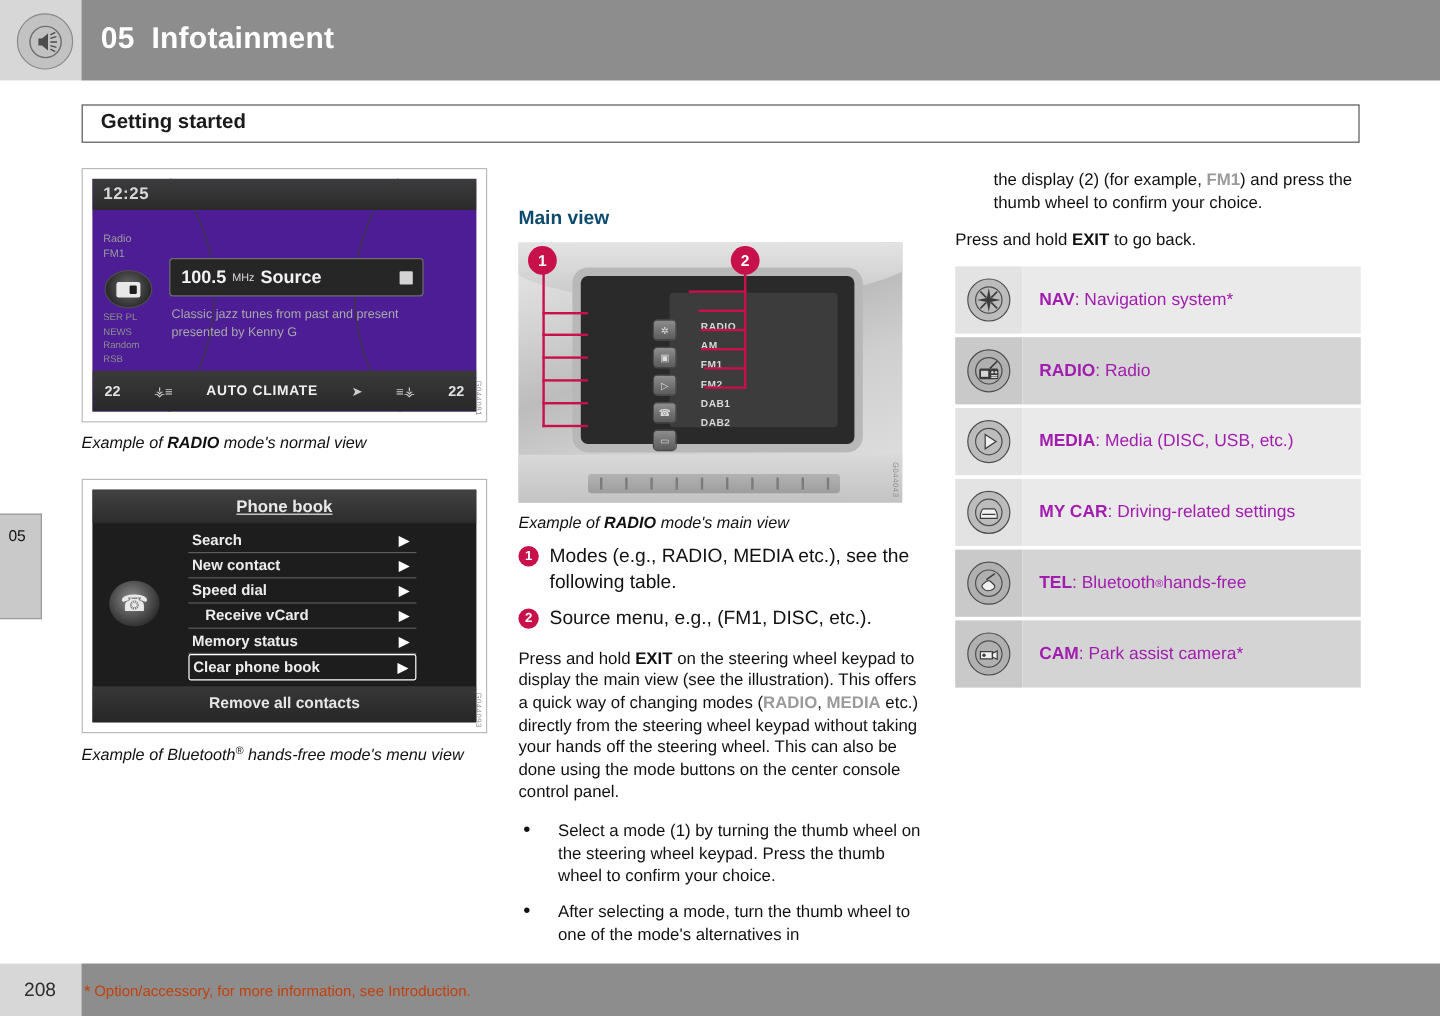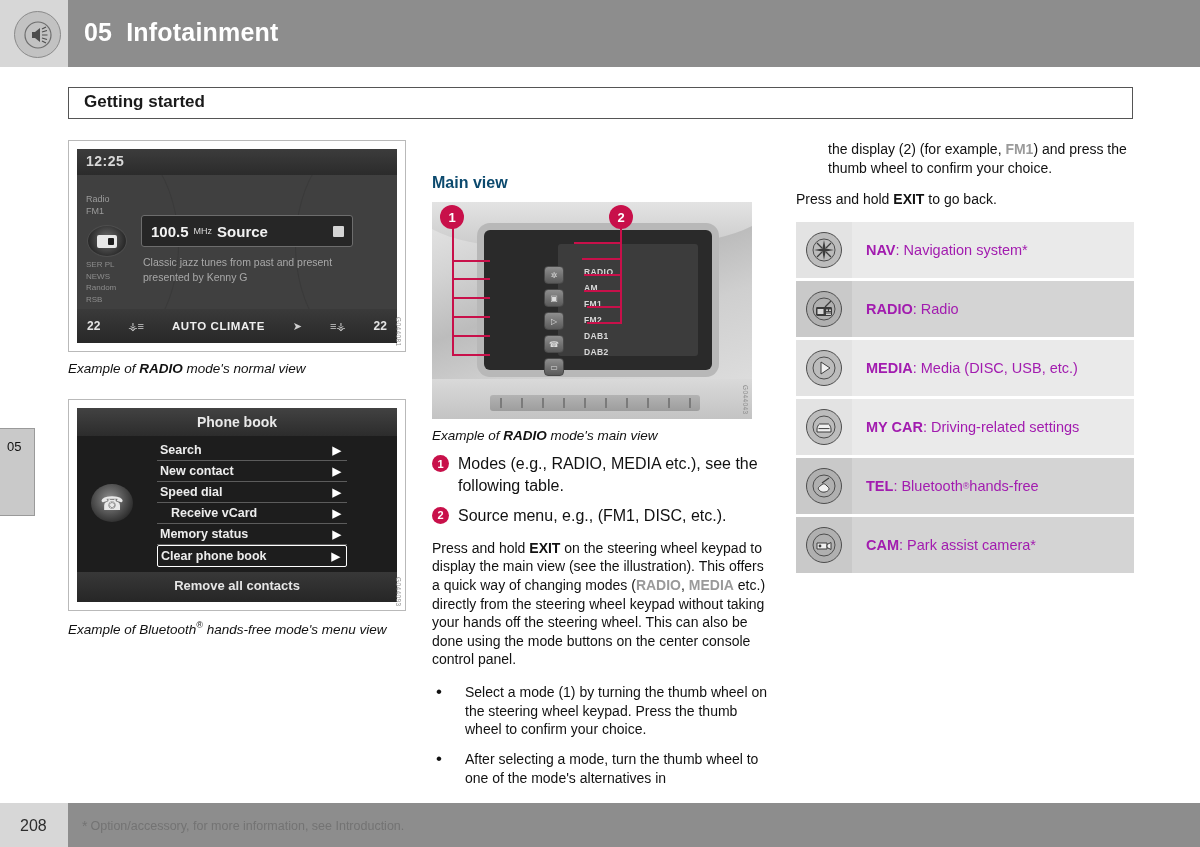--- a/index.html
+++ b/index.html
@@ -26,38 +26,38 @@
   .section-title{position:absolute;left:84px;top:92px;font-size:17px;font-weight:bold;color:#1a1a1a;}
 
   
   .side-tab{position:absolute;left:0px;top:428px;width:34px;height:86px;background:#c9c9c9;border:1px solid #9a9a9a;border-left:none;}
   .side-tab span{position:absolute;left:7px;top:10px;font-size:13px;color:#111;}
 
   
   .footer{position:absolute;left:0;top:803px;width:1200px;height:44px;background:#d7d7d7;}
   .footer-band{position:absolute;left:68px;top:803px;width:1132px;height:44px;background:#8d8d8d;}
   .footer-page{position:absolute;left:20px;top:817px;font-size:16px;color:#2d2d2d;font-weight:normal;}
-  .footer-note{position:absolute;left:82px;top:818px;font-size:12.5px;color:#737373;}
+  .footer-note{position:absolute;left:70px;top:818px;font-size:12.5px;color:#c2410c;}
   .footer-note .ast{font-size:14px;vertical-align:-1px;margin-right:3px;}
 
   
   .col{position:absolute;}
   .col1{left:68px;top:140px;width:338px;}
   .col2{left:432px;top:140px;width:338px;}
   .col3{left:796px;top:140px;width:338px;}
 
   
   .figframe{border:1px solid #b9b9b9;background:#fff;padding:8px;position:relative;box-sizing:border-box;}
   .figcap{font-size:13.5px;font-style:italic;color:#111;margin-top:9px;line-height:1.22;}
   .figcap b{font-style:italic;font-weight:bold;}
   .figid{position:absolute;right:3px;bottom:4px;font-size:6.5px;color:#8c8c8c;
      writing-mode:vertical-rl;letter-spacing:.4px;}
 
   
-  .rdisp{width:320px;height:194px;background:#404040;position:relative;overflow:hidden;}
+  .rdisp{width:320px;height:194px;background:#4c1d95;position:relative;overflow:hidden;}
   .rdisp .topbar{position:absolute;left:0;top:0;width:100%;height:26px;
      background:linear-gradient(180deg,#3c3c3c,#2b2b2b);}
   .rdisp .clock{position:absolute;left:9px;top:4px;font-size:14px;color:#d8d8d8;font-weight:bold;letter-spacing:.5px;}
   .rdisp .leftlab{position:absolute;left:9px;top:44px;font-size:9px;color:#9b9b9b;line-height:1.35;}
   .rdisp .leftlab2{position:absolute;left:9px;top:110px;font-size:8px;color:#8d8d8d;line-height:1.45;}
   .rdisp .modeicon{position:absolute;left:10px;top:76px;width:38px;height:30px;border-radius:50%;
      background:radial-gradient(circle at 50% 45%,#6d6d6d,#2a2a2a 72%);display:flex;align-items:center;justify-content:center;}
   .rdisp .modeicon .cam{width:20px;height:13px;background:#e8e8e8;border-radius:2px;position:relative;}
   .rdisp .modeicon .cam:after{content:"";position:absolute;right:3px;top:3px;width:6px;height:7px;background:#1d1d1d;border-radius:1px;}
   .rdisp .arc{position:absolute;border:1px solid #3a3a3a;border-radius:50%;}
@@ -71,21 +71,21 @@
   .rdisp .station .badge{position:absolute;right:8px;width:11px;height:11px;background:#d4d4d4;border-radius:1px;}
   .rdisp .rtext{position:absolute;left:66px;top:106px;width:215px;font-size:10.5px;color:#a8a8a8;line-height:1.45;}
   .rdisp .climate{position:absolute;left:0;bottom:0;width:100%;height:28px;
      background:linear-gradient(180deg,#3a3a3a,#282828);display:flex;align-items:center;justify-content:space-between;padding:17px 10px;box-sizing:border-box;}
   .rdisp .climate .t{font-size:12px;color:#e4e4e4;font-weight:bold;}
   .rdisp .climate .ac{font-size:11.5px;color:#efefef;font-weight:bold;letter-spacing:.6px;}
   .rdisp .climate .g{font-size:11px;color:#cfcfcf;}
 
   
   .pdisp{width:320px;height:194px;background:#1d1d1d;position:relative;overflow:hidden;}
-  .pdisp .ptitle{position:absolute;left:0;top:6px;width:100%;text-align:center;font-size:14px;color:#e9e9e9;font-weight:bold;}
+  .pdisp .ptitle{position:absolute;left:0;top:6px;width:100%;text-align:center;font-size:14px;color:#e9e9e9;font-weight:bold;text-decoration:underline;}
   .pdisp .hdrband{position:absolute;left:0;top:0;width:100%;height:28px;background:linear-gradient(180deg,#424242,#2c2c2c);}
   .pdisp .phicon{position:absolute;left:14px;top:76px;width:42px;height:38px;border-radius:50%;
      background:radial-gradient(circle at 45% 40%,#8e8e8e,#2c2c2c 75%);display:flex;align-items:center;justify-content:center;
      color:#e8e8e8;font-size:19px;}
   .pdisp .menu{position:absolute;left:80px;top:32px;width:190px;}
   .pdisp .mi{position:relative;height:21px;border-bottom:1px solid #5c5c5c;color:#ededed;font-size:12.5px;font-weight:bold;
      display:flex;align-items:center;padding-left:3px;box-sizing:border-box;}
   .pdisp .mi.indent{padding-left:14px;}
   .pdisp .mi .arw{position:absolute;right:6px;top:4px;color:#ffffff;font-size:11px;}
   .pdisp .mi.sel{border:1px solid #fff;border-radius:2px;height:22px;}

